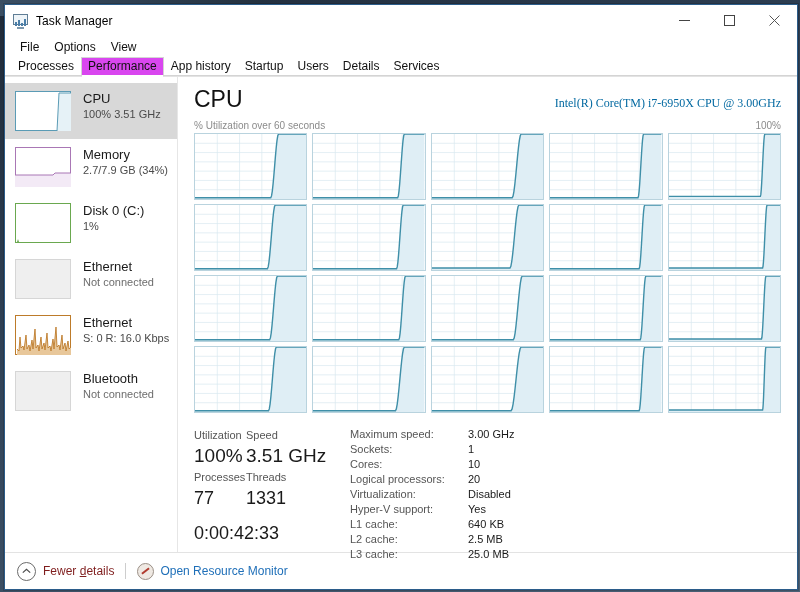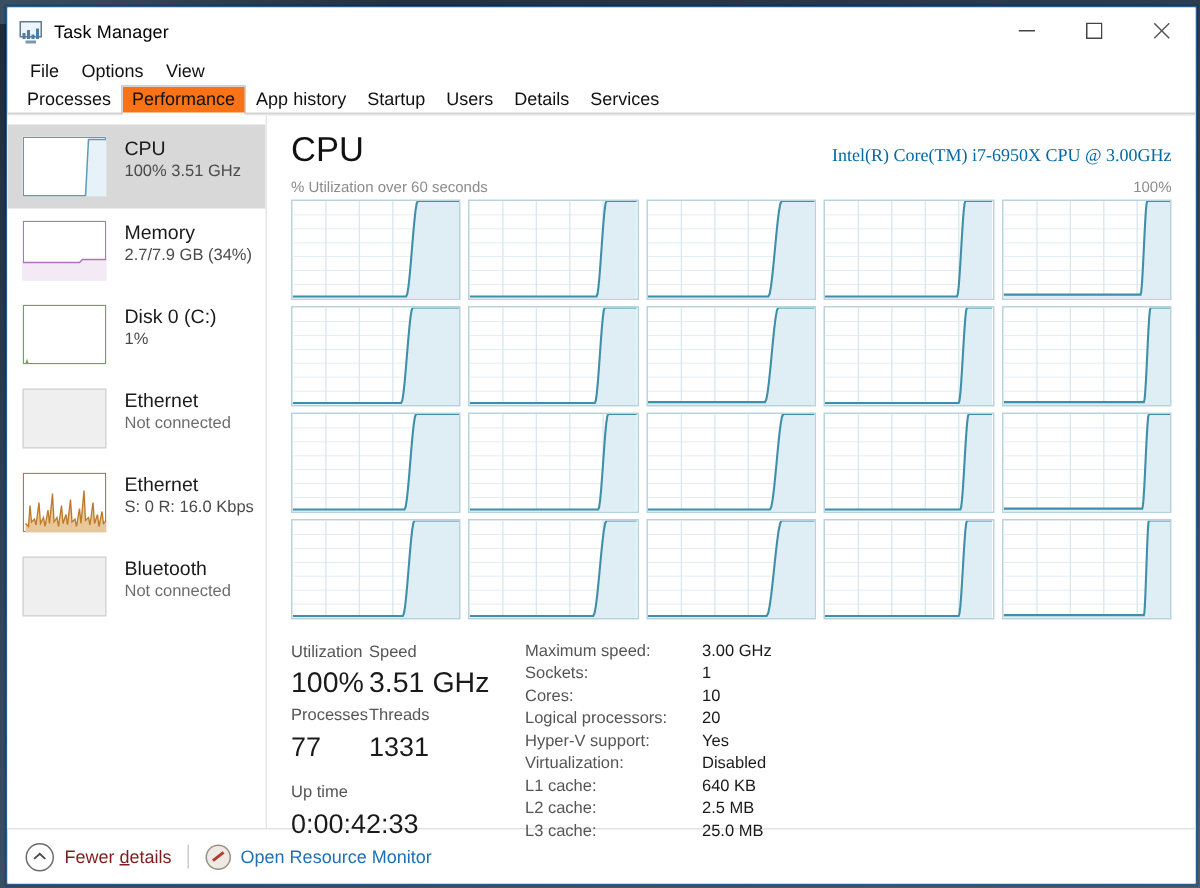--- a/index.html
+++ b/index.html
@@ -85,21 +85,21 @@
   }
   .tab{
     font-size:12px;color:#111;
     padding:1px 6px 2px 6px;
     border:1px solid transparent;
     border-bottom:none;
     position:relative;z-index:2;
     line-height:15px;
   }
   .tab.active{
-    background:#f97316;
+    background:#d946ef;
     border-color:#d4d4d4;
   }
   .tab.active:after{
     content:"";position:absolute;left:0;right:0;bottom:-1px;height:2px;background:#fff;
   }
   
   .content{
     flex:1 1 auto;display:flex;min-height:0;background:#fff;
     border-top:1px solid #e3e3e3;
   }
@@ -677,21 +677,20 @@
             <div class="stat w1">
               <div class="stat-lbl">Processes</div>
               <div class="stat-val sm">77</div>
             </div>
             <div class="stat w2">
               <div class="stat-lbl">Threads</div>
               <div class="stat-val sm">1331</div>
             </div>
           </div>
           <div class="uptime">
-            <div class="stat-lbl">Up time</div>
             <div class="stat-val sm">0:00:42:33</div>
           </div>
         </div>
 
         <div class="stats-right" id="specs">
             <div class="kv">
               <div class="k">Maximum speed:</div>
               <div class="v">3.00 GHz</div>
             </div>
             <div class="kv">
@@ -700,26 +699,26 @@
             </div>
             <div class="kv">
               <div class="k">Cores:</div>
               <div class="v">10</div>
             </div>
             <div class="kv">
               <div class="k">Logical processors:</div>
               <div class="v">20</div>
             </div>
             <div class="kv">
+              <div class="k">Virtualization:</div>
+              <div class="v">Disabled</div>
+            </div>
+            <div class="kv">
               <div class="k">Hyper-V support:</div>
               <div class="v">Yes</div>
-            </div>
-            <div class="kv">
-              <div class="k">Virtualization:</div>
-              <div class="v">Disabled</div>
             </div>
             <div class="kv">
               <div class="k">L1 cache:</div>
               <div class="v">640 KB</div>
             </div>
             <div class="kv">
               <div class="k">L2 cache:</div>
               <div class="v">2.5 MB</div>
             </div>
             <div class="kv">

